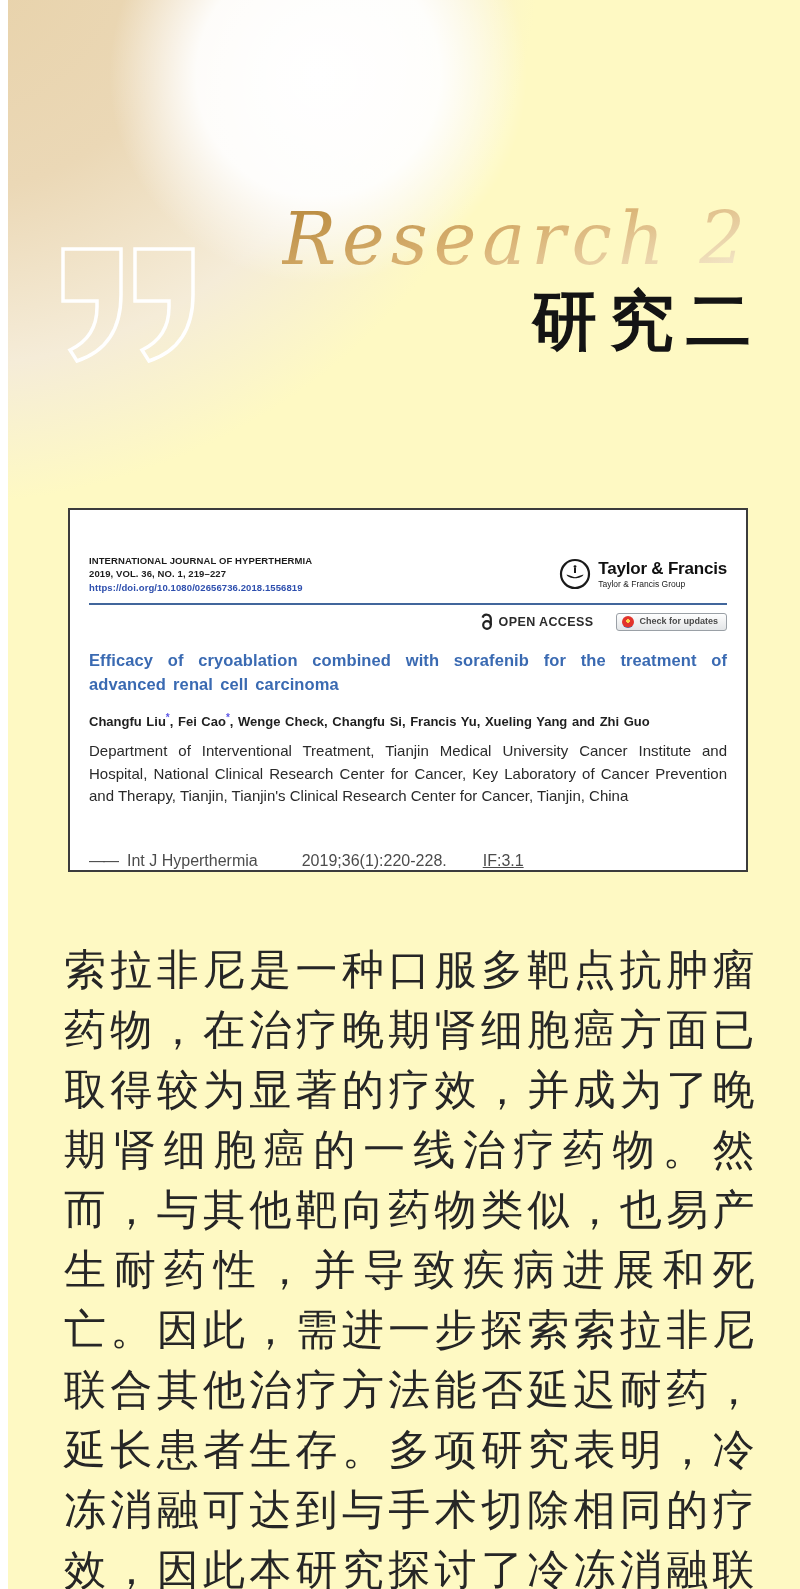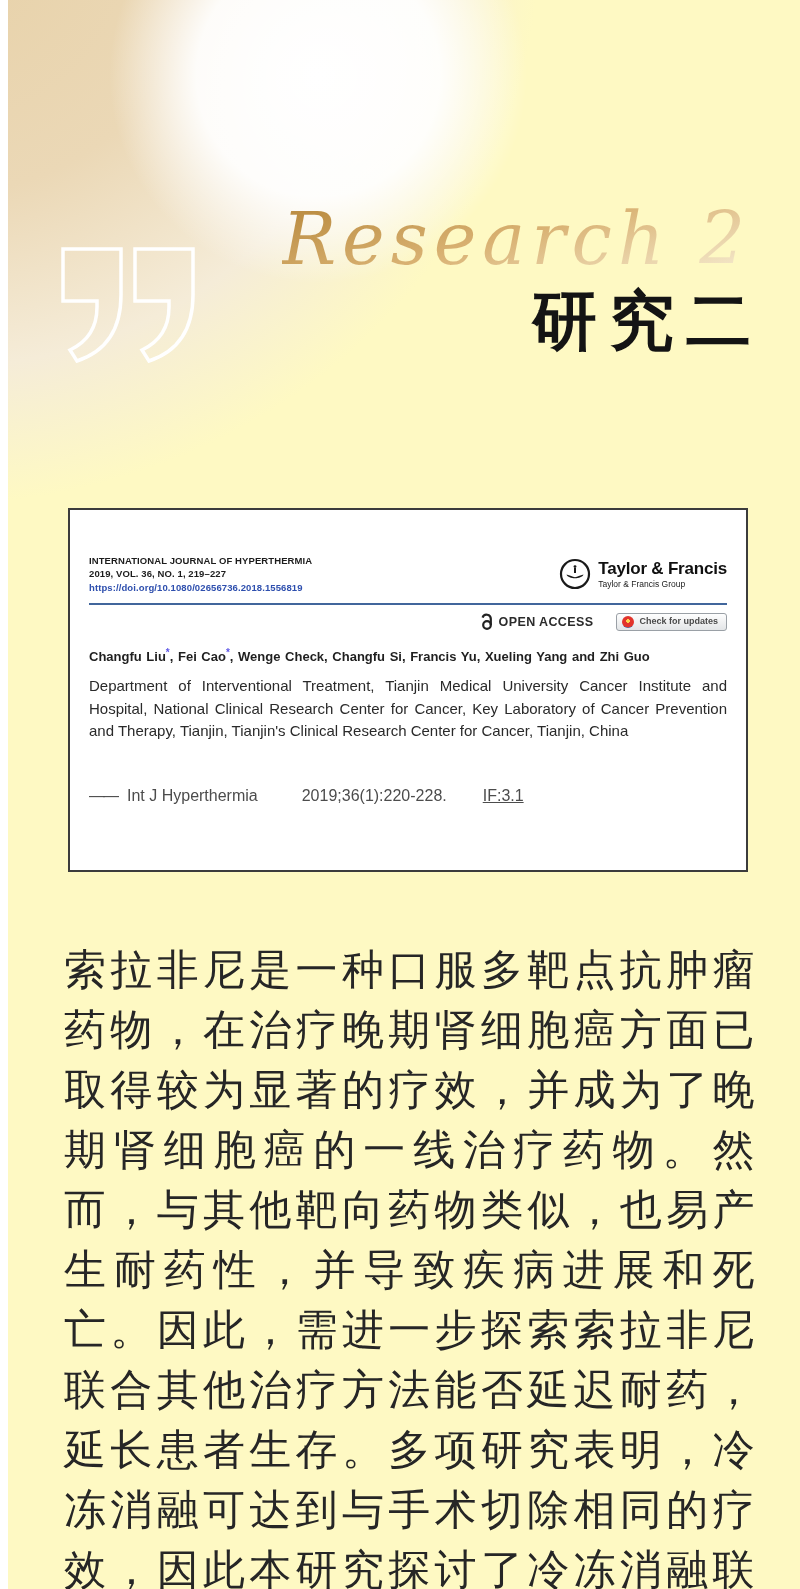--- a/index.html
+++ b/index.html
@@ -105,20 +105,21 @@
           <path d="M9.8,12 V6 A4.2,4.2 0 0 0 1.6,4.6" stroke="#222222" stroke-width="2.2" fill="none"></path>
         </svg>
         <span>OPEN ACCESS</span>
       </span>
       <span class="check-badge">
         <span class="crossmark"></span>
         <span>Check for updates</span>
       </span>
     </div>
 
+    <h1 class="paper-title">Efficacy of cryoablation combined with sorafenib for the treatment of advanced renal cell carcinoma</h1>
 
     <div class="authors" id="authors"><span>Changfu Liu</span><sup class="author-marker">*</sup>, <span>Fei Cao</span><sup class="author-marker">*</sup>, <span>Wenge Check</span>, <span>Changfu Si</span>, <span>Francis Yu</span>, <span>Xueling Yang</span> and <span>Zhi Guo</span></div>
 
     <div class="affiliation">Department of Interventional Treatment, Tianjin Medical University Cancer Institute and Hospital, National Clinical Research Center for Cancer, Key Laboratory of Cancer Prevention and Therapy, Tianjin, Tianjin's Clinical Research Center for Cancer, Tianjin, China</div>
 
     <div class="citation">
       <span class="cite-dash">——</span>
       <span class="cite-journal">Int J Hyperthermia</span>
       <span class="cite-ref">2019;36(1):220-228.</span>
       <span class="cite-if">IF:3.1</span>

